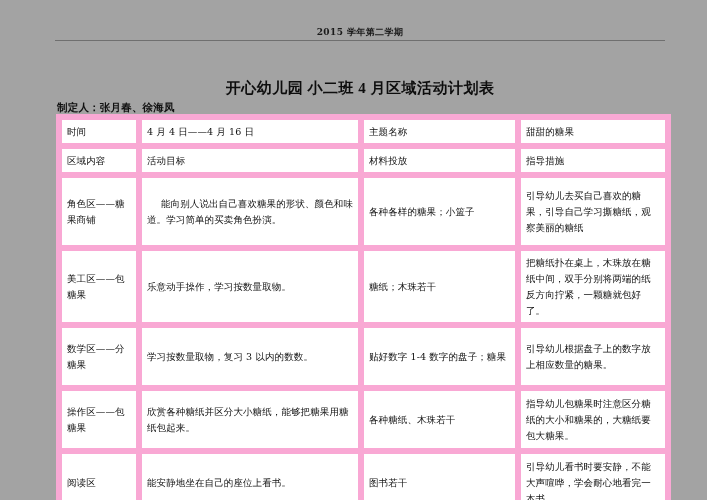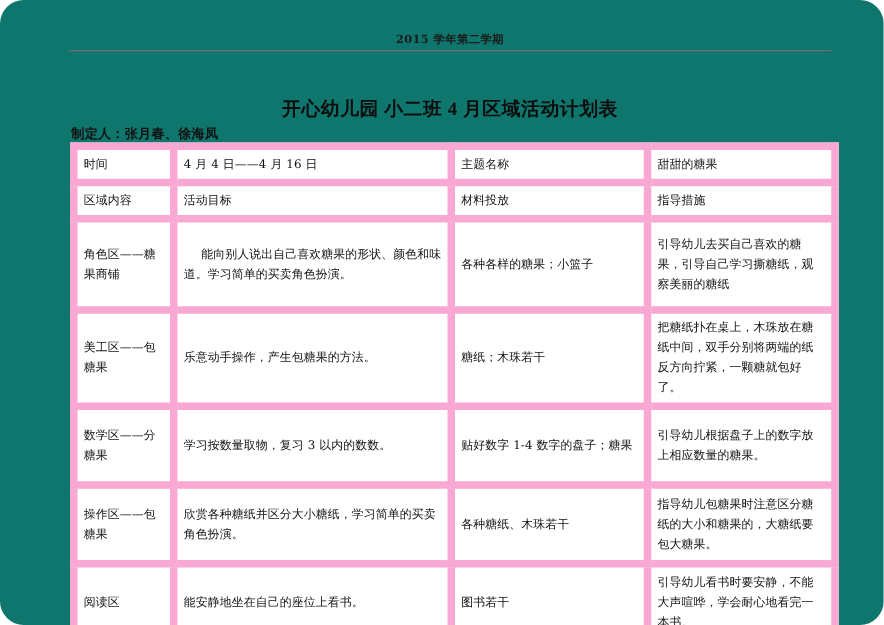--- a/index.html
+++ b/index.html
@@ -12,23 +12,22 @@
     height: 500px;
     background: #ffffff;
     font-family: "DejaVu Serif", "Liberation Serif", serif;
     color: #111111;
     overflow: hidden;
   }
   .page {
     position: relative;
     width: 707px;
     height: 500px;
-    background: #0f766e;
+    background: #a3a3a3;
     box-sizing: border-box;
-    border-radius: 19px;
   }
 
   
   .header-band {
     position: absolute;
     left: 55px;
     top: 26px;
     width: 610px;
     text-align: center;
   }
@@ -153,35 +152,35 @@
 
       <tr class="row-tallest">
         <td>角色区——糖果商铺</td>
         <td class="cell-top loose indent-first">能向别人说出自己喜欢糖果的形状、颜色和味道。学习简单的买卖角色扮演。</td>
         <td>各种各样的糖果；小篮子</td>
         <td>引导幼儿去买自己喜欢的糖果，引导自己学习撕糖纸，观察美丽的糖纸</td>
       </tr>
 
       <tr class="row-mid">
         <td>美工区——包糖果</td>
-        <td>乐意动手操作，产生包糖果的方法。</td>
+        <td>乐意动手操作，学习按数量取物。</td>
         <td>糖纸；木珠若干</td>
         <td>把糖纸扑在桌上，木珠放在糖纸中间，双手分别将两端的纸反方向拧紧，一颗糖就包好了。</td>
       </tr>
 
       <tr class="row-mid">
         <td>数学区——分糖果</td>
         <td>学习按数量取物，复习 3 以内的数数。</td>
         <td>贴好数字 1-4 数字的盘子；糖果</td>
         <td>引导幼儿根据盘子上的数字放上相应数量的糖果。</td>
       </tr>
 
       <tr class="row-mid">
         <td>操作区——包糖果</td>
-        <td>欣赏各种糖纸并区分大小糖纸，学习简单的买卖角色扮演。</td>
+        <td>欣赏各种糖纸并区分大小糖纸，能够把糖果用糖纸包起来。</td>
         <td>各种糖纸、木珠若干</td>
         <td>指导幼儿包糖果时注意区分糖纸的大小和糖果的，大糖纸要包大糖果。</td>
       </tr>
 
       <tr class="row-mid">
         <td>阅读区</td>
         <td>能安静地坐在自己的座位上看书。</td>
         <td>图书若干</td>
         <td>引导幼儿看书时要安静，不能大声喧哗，学会耐心地看完一本书。</td>
       </tr>

